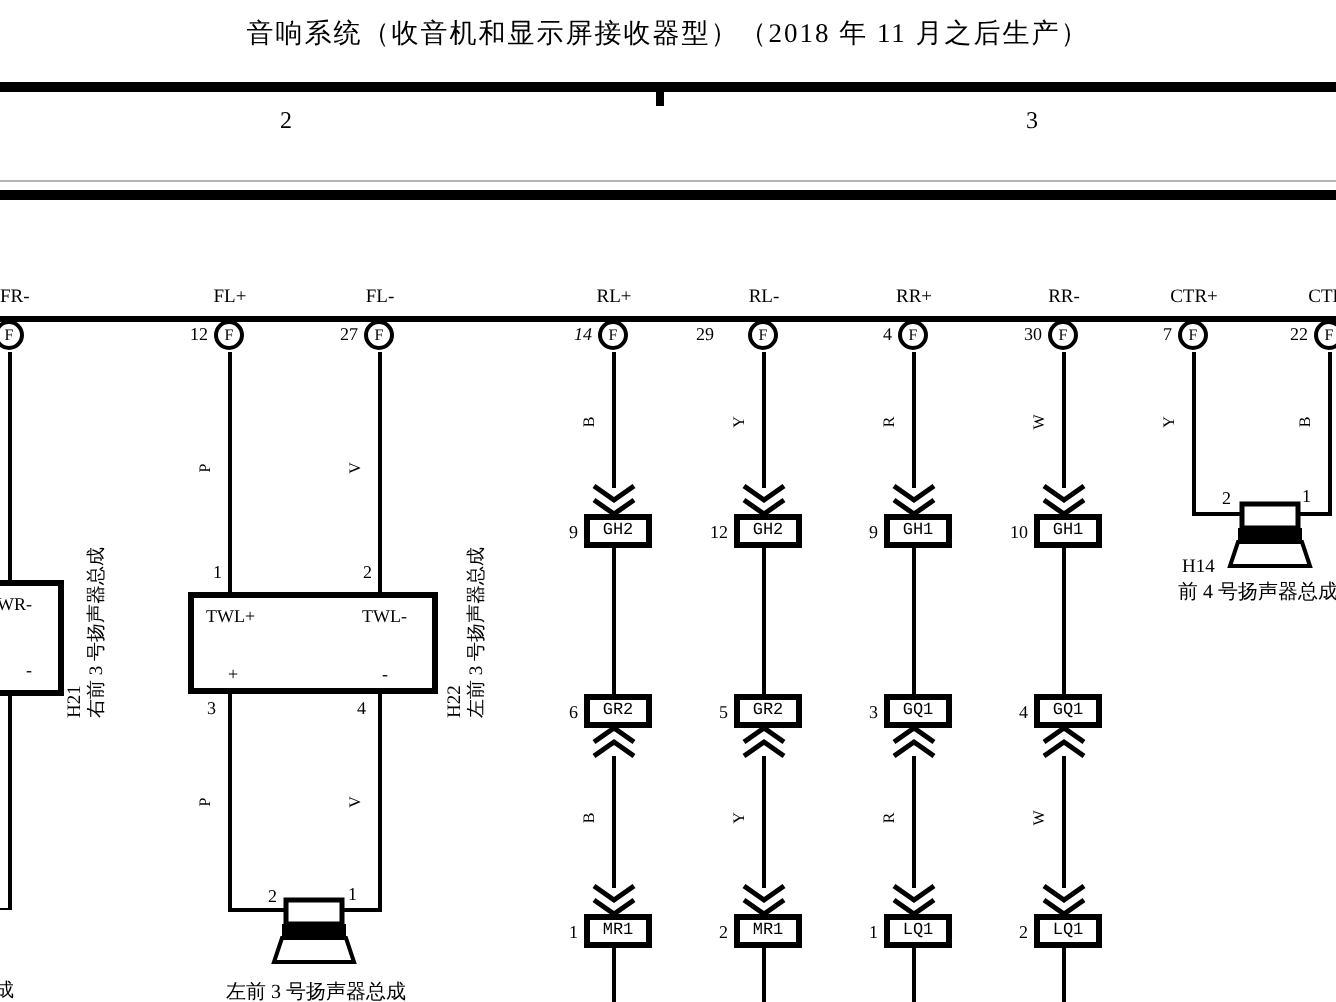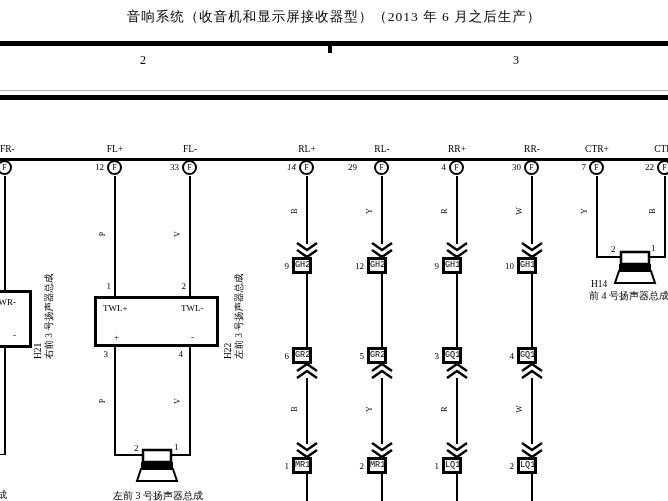--- a/index.html
+++ b/index.html
@@ -20,21 +20,21 @@
   .secnum.right{left:513px;}
   .busline{position:absolute;left:0;top:158px;width:668px;height:3px;background:#000;}
 
   .ln{position:absolute;background:#000;}
   .toplab{position:absolute;top:144px;font-size:9.5px;text-align:center;white-space:nowrap;}
   .pinlab{position:absolute;font-size:9px;text-align:right;white-space:nowrap;}
   .fcirc{position:absolute;width:11px;height:11px;border:2.5px solid #000;border-radius:50%;
          background:#fff;font-size:8px;line-height:11px;text-align:center;}
   .wl{position:absolute;width:12px;height:12px;font-size:8px;line-height:12px;text-align:center;
       transform:rotate(-90deg);}
-  .pbox{position:absolute;width:20px;height:17px;box-sizing:border-box;border:3px solid #000;
+  .pbox{position:absolute;width:34px;height:17px;box-sizing:border-box;border:3px solid #000;
         background:#fff;font-size:8.5px;line-height:11px;text-align:center;
         font-family:"Liberation Mono","DejaVu Sans Mono",monospace;}
   .chev{position:absolute;}
 
   .comp-box{position:absolute;box-sizing:border-box;border:3.5px solid #000;background:#fff;}
   .h21box{left:-62px;top:290px;width:94px;height:58px;}
   .h22box{left:94px;top:296px;width:125px;height:51px;}
   .comp-box span{position:absolute;font-size:9px;white-space:nowrap;}
   .h21box .term{left:52px;top:4px;}
   .h21box .sign{left:72px;top:37px;}
@@ -61,21 +61,21 @@
   .p13r{left:174px;top:442px;}
   .p14l{left:611px;top:244px;}
   .p14r{left:651px;top:243px;}
   svg{position:absolute;display:block;}
 </style>
 </head>
 <body>
 
 <div id="stage">
 
-  <div class="title">音响系统（收音机和显示屏接收器型）（2013 年 6 月之后生产）</div>
+  <div class="title">音响系统（收音机和显示屏接收器型）（2018 年 11 月之后生产）</div>
   <div class="rule rule1"></div>
   <div class="tick"></div>
   <div class="secnum left">2</div>
   <div class="secnum right">3</div>
   <div class="thinline"></div>
   <div class="rule rule2"></div>
   <div class="busline"></div>
 
   <div id="columns">
       <div class="toplab" style="left: 0px; width: 30px; text-align: left;">FR-</div>
@@ -88,21 +88,21 @@
       <div class="pinlab" style="left: 75px; top: 162px; width: 29px;">12</div>
       <div class="ln" style="left: 114.25px; top: 176px; width: 1.5px; height: 120px;"></div>
       <div class="wl" style="left: 97px; top: 228px;">P</div>
       <div class="pinlab" style="left: 82px; top: 281px; width: 29px;">1</div>
       <div class="ln" style="left: 114.25px; top: 347px; width: 1.5px; height: 109px;"></div>
       <div class="pinlab" style="left: 79px; top: 349px; width: 29px;">3</div>
       <div class="wl" style="left: 97px; top: 395px;">P</div>
       <div class="ln" style="left: 115px; top: 454.25px; width: 29px; height: 1.5px;"></div>
       <div class="toplab" style="left: 165px; width: 50px;">FL-</div>
       <div class="fcirc" style="left: 182px; top: 160px;">F</div>
-      <div class="pinlab" style="left: 150px; top: 162px; width: 29px;">33</div>
+      <div class="pinlab" style="left: 150px; top: 162px; width: 29px;">27</div>
       <div class="ln" style="left: 189.25px; top: 176px; width: 1.5px; height: 120px;"></div>
       <div class="wl" style="left: 172px; top: 228px;">V</div>
       <div class="pinlab" style="left: 157px; top: 281px; width: 29px;">2</div>
       <div class="ln" style="left: 189.25px; top: 347px; width: 1.5px; height: 109px;"></div>
       <div class="pinlab" style="left: 154px; top: 349px; width: 29px;">4</div>
       <div class="wl" style="left: 172px; top: 395px;">V</div>
       <div class="ln" style="left: 170px; top: 454.25px; width: 20px; height: 1.5px;"></div>
       <div class="toplab" style="left: 282px; width: 50px;">RL+</div>
       <div class="fcirc" style="left: 299px; top: 160px;">F</div>
       <div class="pinlab" style="left: 267px; top: 162px; width: 29px; font-style: italic;">14</div>

